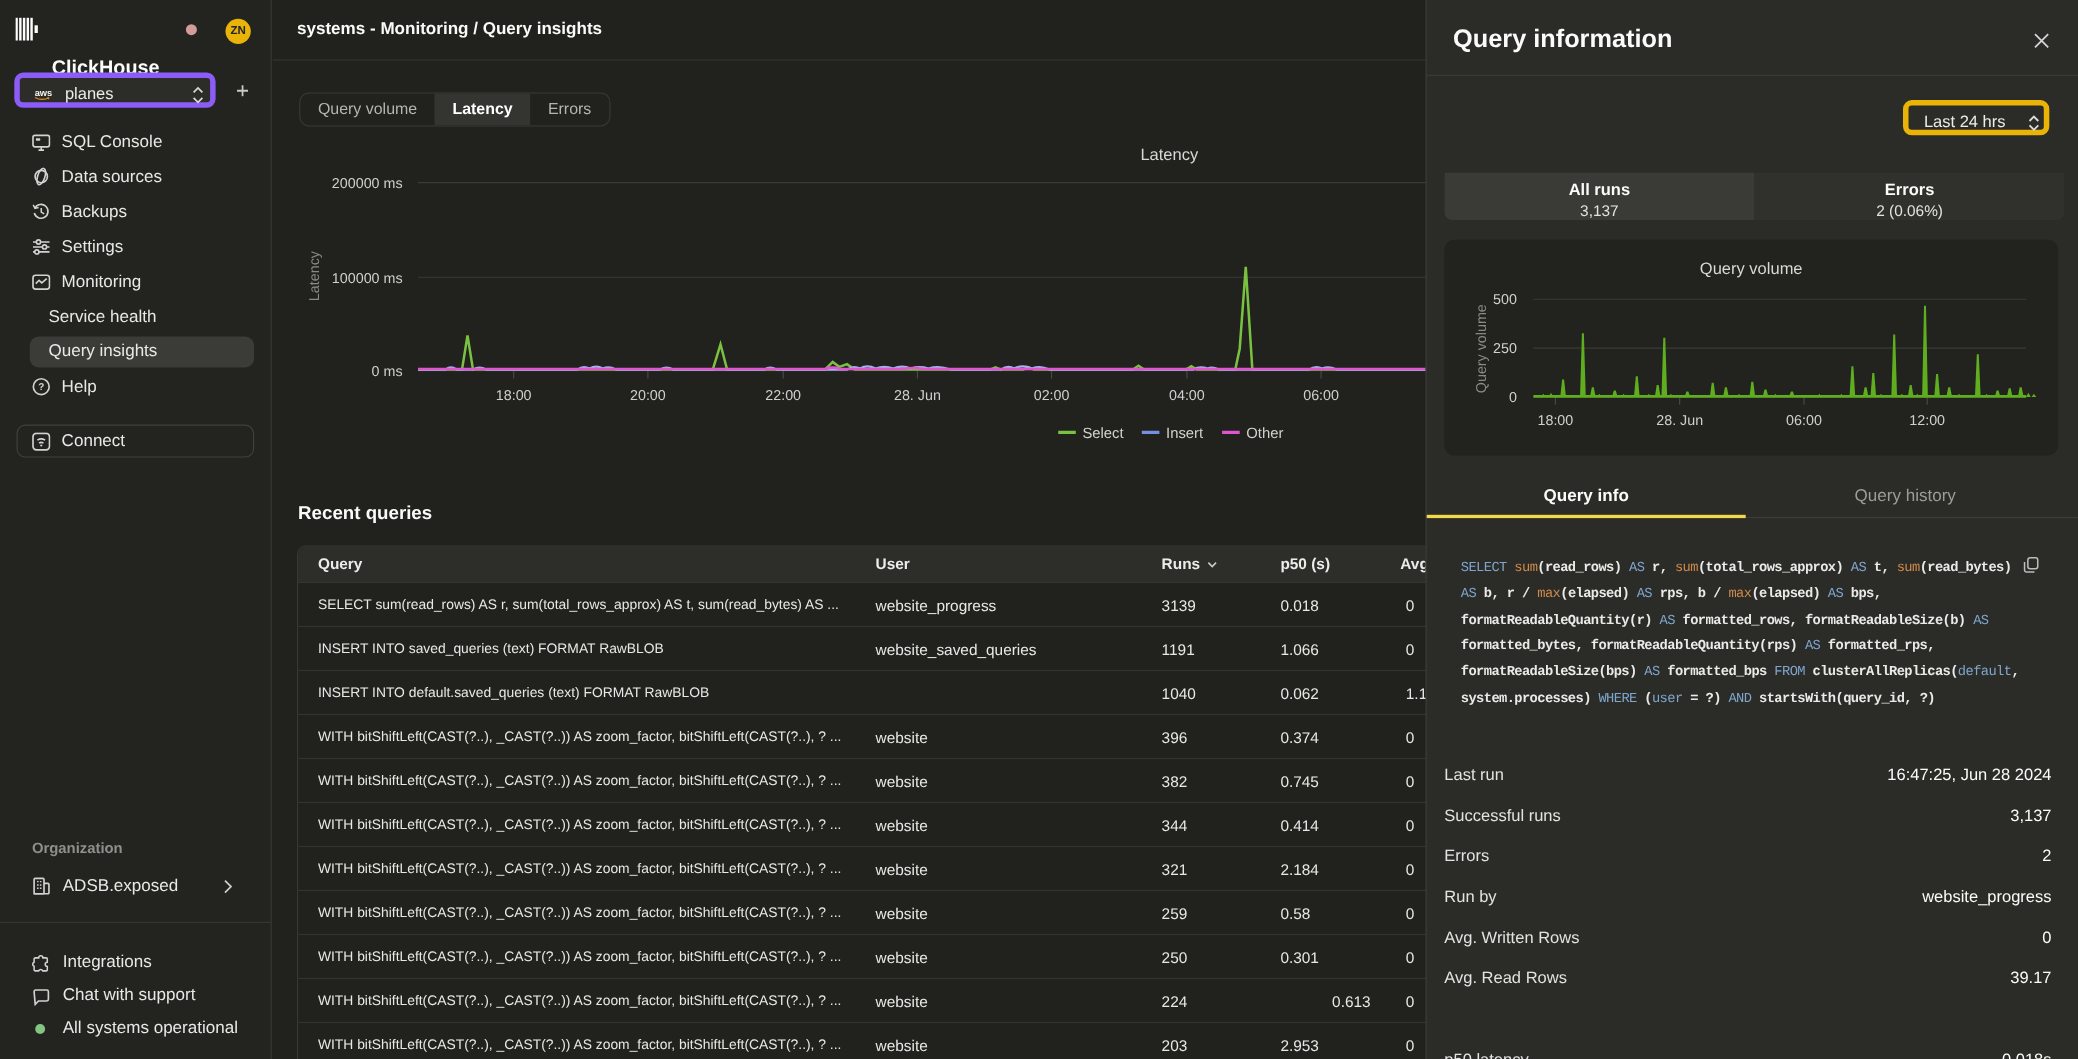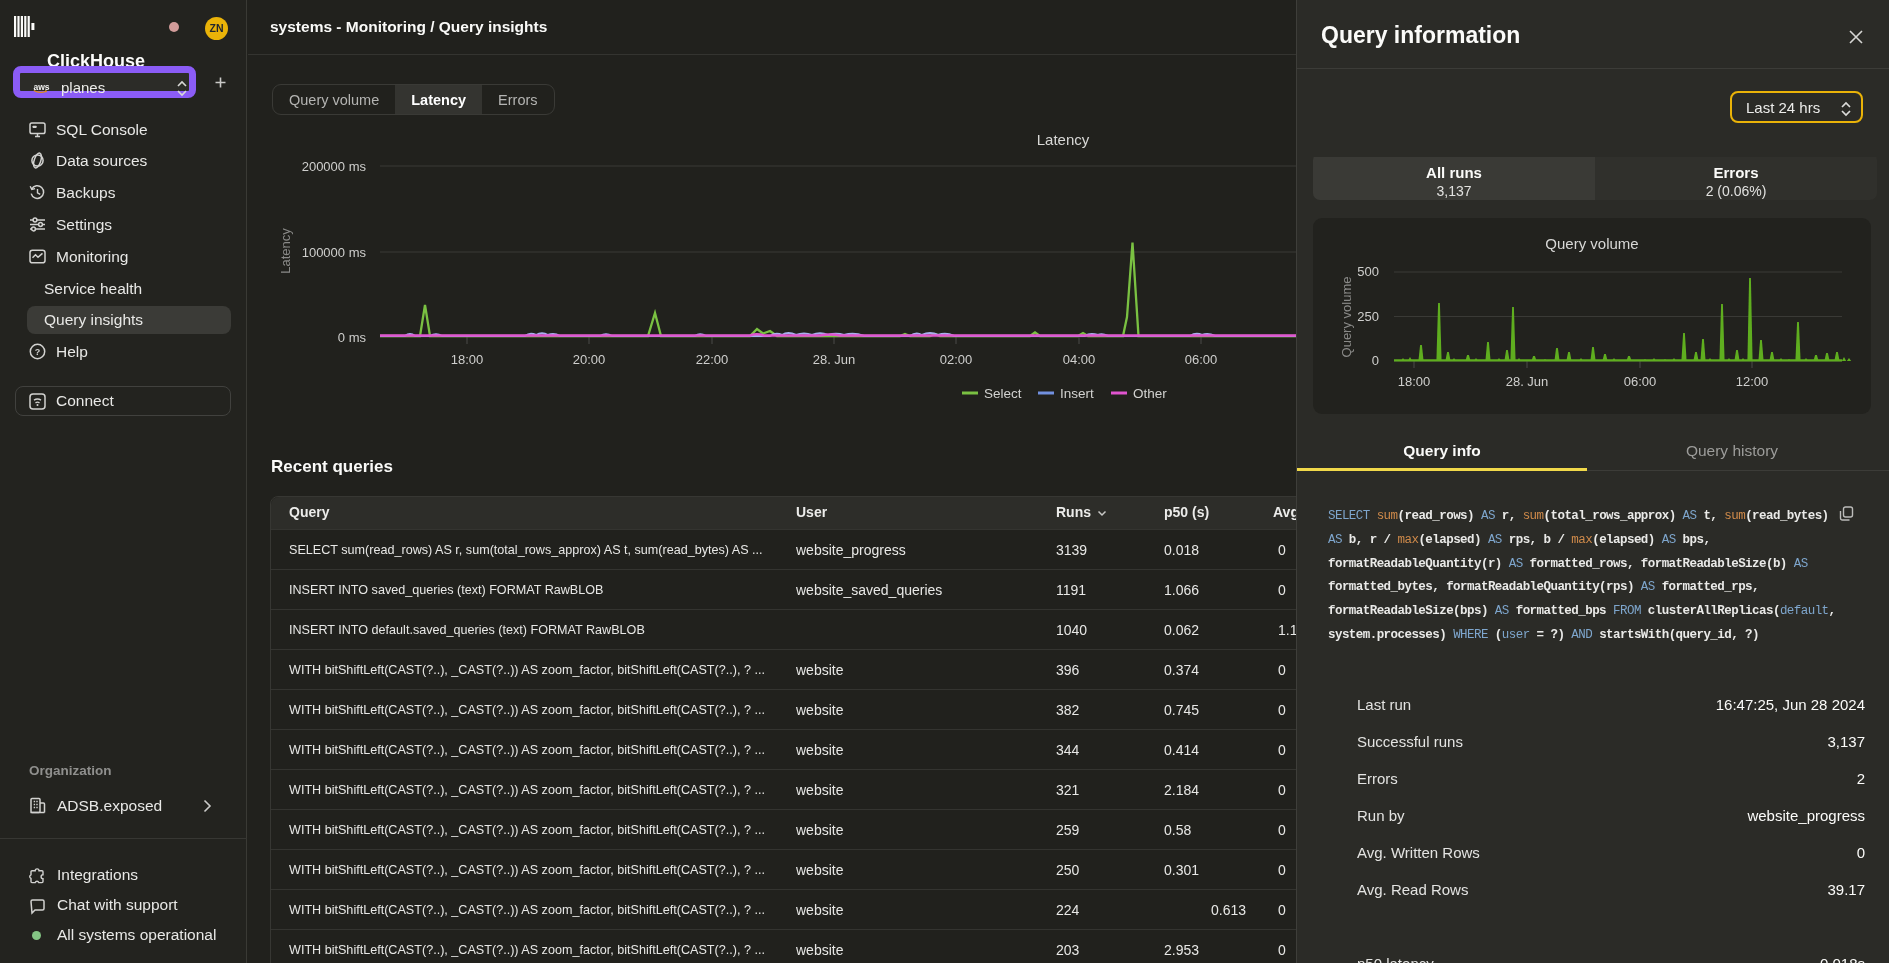--- a/index.html
+++ b/index.html
@@ -34,21 +34,21 @@
   #qtable .trow span:first-child { font-size:12.6px; top:13px; }
 
   
   #panel { position:absolute; left:1296px; top:0; width:593px; height:963px;
            background:#2b2b27; border-left:1px solid #3e3e3a; }
   #panel h1 { position:absolute; left:24px; top:22px; font-size:23px; font-weight:bold; color:#fbfbf9; }
   #phead-border { position:absolute; left:0; top:68px; width:593px; height:1px; background:#3c3c38; }
   #closex { position:absolute; left:551px; top:29px; width:16px; height:16px; }
 
   #dropdown { position:absolute; left:433px; top:91px; width:133px; height:32px;
-              border:2px solid #eab308; border-radius:8px; font-size:15px; color:#ececea; }
+              border:5px solid #eab308; border-radius:8px; font-size:15px; color:#ececea; }
   #dropdown .txt { position:absolute; left:14px; top:6px; }
 
   #toggle { position:absolute; left:16px; top:153px; width:564px; height:47px;
             border-radius:7px; overflow:hidden; display:flex;align-items:flex-end; }
   #toggle .cell { width:282px; text-align:center; padding-top:6px; }
   #toggle .c1 { background:#3a3a36; }
   #toggle .c2 { background:#30302c; }
   #toggle .l1 { font-size:15px; font-weight:bold; color:#fbfbf9; line-height:19px;}
   #toggle .l2 { font-size:14px; color:#e2e2e0; line-height:18px; }
 
@@ -63,21 +63,21 @@
   #tabline { position:absolute; left:0; top:470px; width:593px; height:1px; background:#3c3c38; }
   #tabyellow { position:absolute; left:0; top:468px; width:290px; height:3px; background:#f1d94a; }
 
   #code { position:absolute; left:31px; top:505px; width:545px;
           font-family:"Liberation Mono", monospace; font-size:12.5px; letter-spacing:-0.55px; line-height:23.8px;
           font-weight:bold; color:#eaeae8; white-space:pre; }
   #code .k { color:#7ea6cd; font-weight:normal; }
   #code .f { color:#cf8a4a; font-weight:normal; }
 
   .stat { position:absolute; left:16px; width:552px; height:20px; }
-  .stat .lab { position:absolute; left:0; font-size:15px; color:#e3e3e1;margin-left:44px; }
+  .stat .lab { position:absolute; left:0; font-size:15px; color:#e3e3e1; }
   .stat .val { position:absolute; right:0; font-size:15px; color:#fbfbf9; text-align:right; }
 </style>
 </head>
 <body>
 <div id="app">
 
   <div id="main">
     <div id="mainhead">
         <div class="t">systems - Monitoring / Query insights</div>
       </div>
@@ -230,21 +230,21 @@
         <rect x="6.8" y="0" width="2.2" height="21"></rect>
         <rect x="10.2" y="0" width="2.2" height="21"></rect>
         <rect x="13.6" y="0" width="2.2" height="21"></rect>
         <rect x="17.4" y="7" width="3" height="7"></rect>
       </g>
     </svg>
     <div class="abs" style="left:47px; top:17px; font-size:18px; font-weight:bold; color:#fcfcfa; letter-spacing:0px;margin-top:34px;">ClickHouse</div>
     <div class="abs" style="left:169px; top:22px; width:10px; height:10px; border-radius:50%; background:#d29c9a;"></div>
     <div class="abs" style="left:205px; top:17px; width:23px; height:23px; border-radius:50%; background:#eab308; text-align:center; font-size:10.5px; font-weight:bold; color:#21262e; line-height:23px;">ZN</div>
 
-    <div class="abs" style="left:13px; top:66px; width:183px; height:32px; background:#2c2c28; border:7px solid #8b5cf6; border-radius:8px;">
+    <div class="abs" style="left:13px; top:66px; width:183px; height:32px; background:#2c2c28; border:5px solid #8b5cf6; border-radius:8px;">
       <svg class="abs" style="left:13px; top:9px;" width="17" height="12" viewBox="0 0 17 12">
         <text x="0.5" y="7.5" font-size="8.5" font-weight="bold" fill="#f2f2f0" font-family="Liberation Sans">aws</text>
         <path d="M0.8 8.6 Q7 12 13.6 8.9 M13.6 8.9 L12 8.7 M13.6 8.9 L12.8 10.2" stroke="#e08a1e" stroke-width="1.1" fill="none"></path>
       </svg>
       <span class="abs" style="left:41px; top:6px; font-size:15px; color:#ecece9;">planes</span>
       <svg class="abs" style="left:157px; top:7px;" width="10" height="17" viewBox="0 0 10 17">
         <path d="M1 6 L5 2 L9 6" stroke="#d8d8d6" stroke-width="1.6" fill="none"></path>
         <path d="M1 11 L5 15 L9 11" stroke="#d8d8d6" stroke-width="1.6" fill="none"></path>
       </svg>
     </div>

